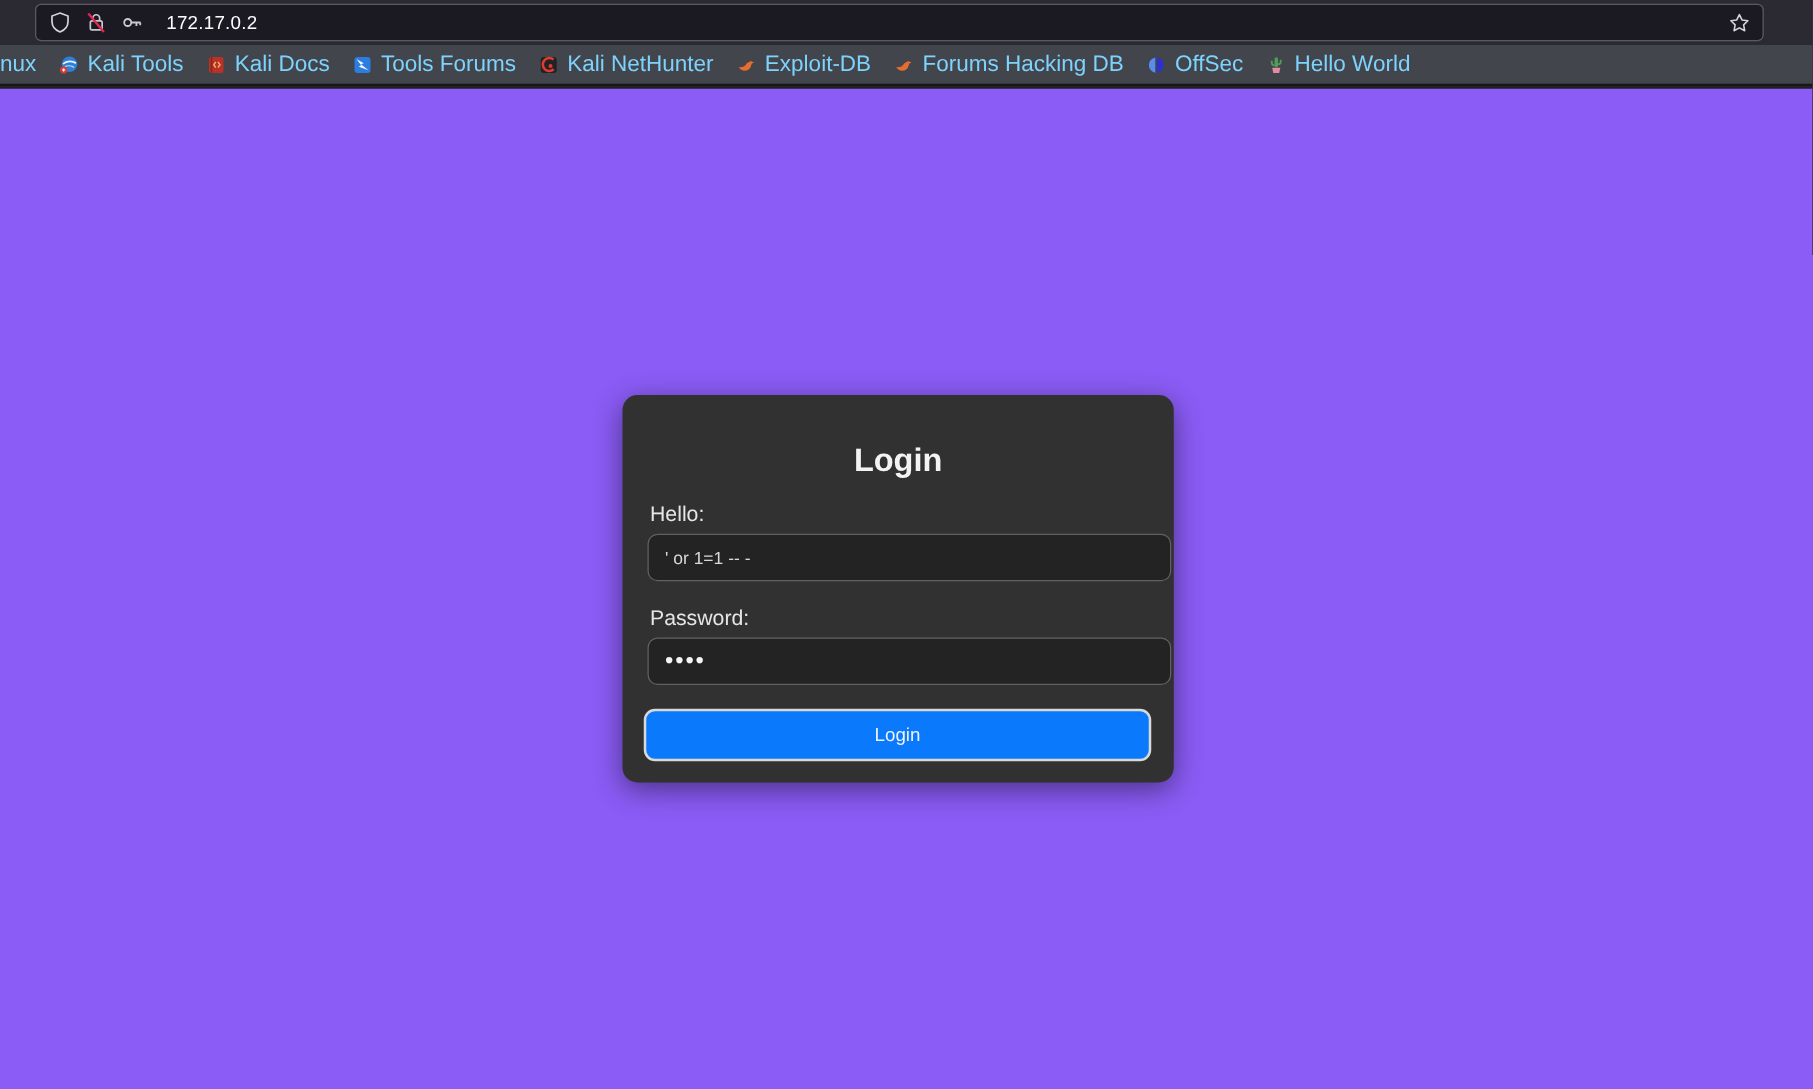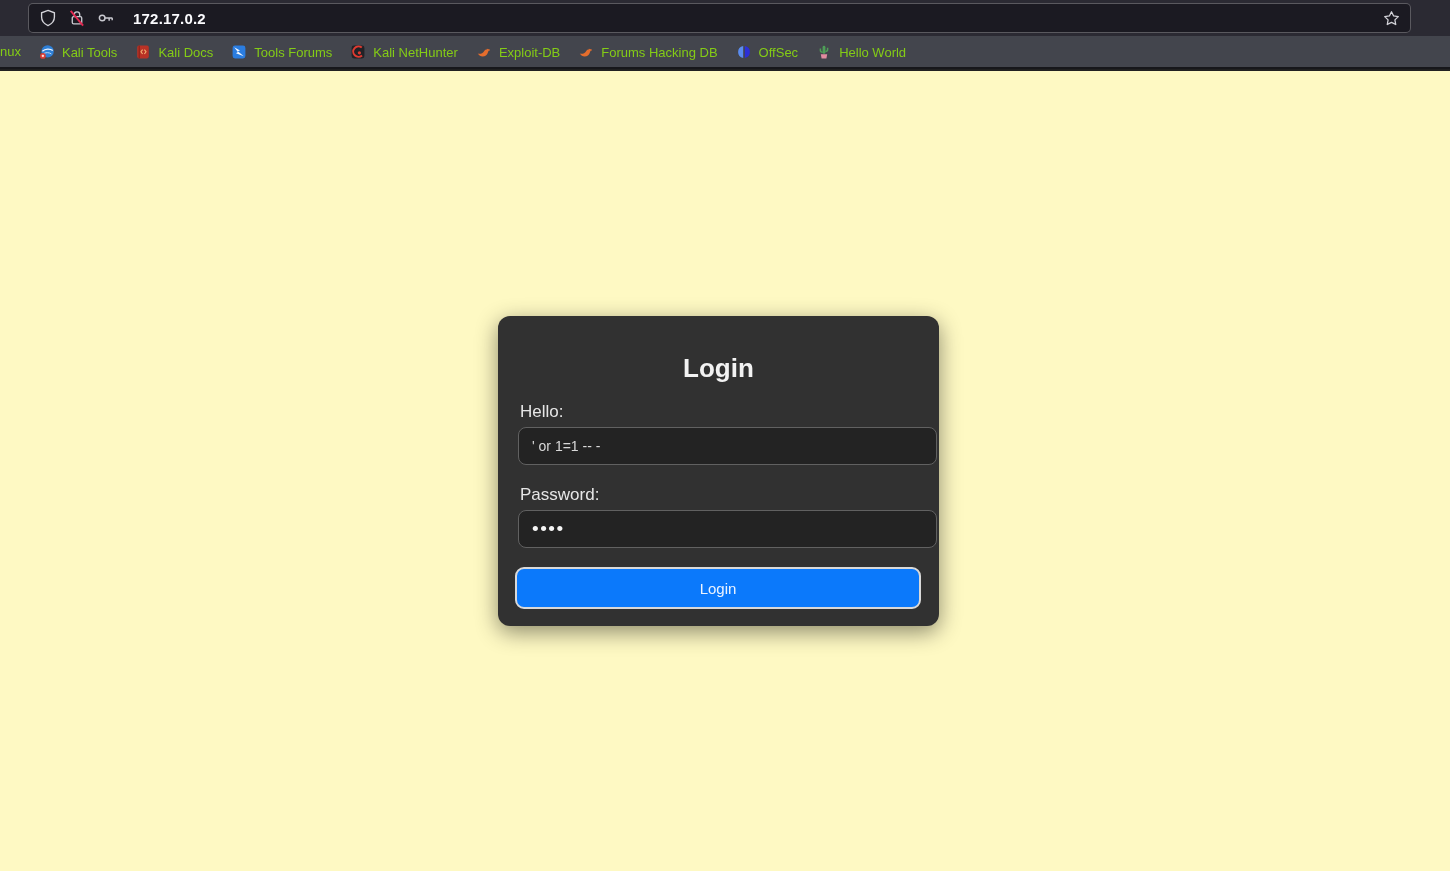--- a/index.html
+++ b/index.html
@@ -7,31 +7,31 @@
               font-family:"Liberation Sans", sans-serif; }
   .screen { position:relative; width:1450px; height:871px; }
 
   
   .toolbar { position:absolute; left:0; top:0; width:1450px; height:36px; background:#2b2a33; }
   .urlbar  { position:absolute; left:28px; top:3px; width:1383px; height:30px;
              background:#1b1a22; border:1px solid rgba(255,255,255,.28); border-radius:5px;
              display:flex; align-items:center; padding:0 6px 0 9px; }
   .urlbar .ic { width:20px; height:20px; display:flex; align-items:center; justify-content:center; }
   .urlbar .ic + .ic { margin-left:9px; }
-  .url-text { margin-left:17px; color:#fbfbfe; font-size:15px; letter-spacing:.2px;font-weight:bold; }
+  .url-text { margin-left:17px; color:#fbfbfe; font-size:15px; letter-spacing:.2px; }
   .star-btn { margin-left:auto; width:26px; height:24px; display:flex; align-items:center; justify-content:center; border-radius:4px; }
 
   .bookmarks { position:absolute; left:0; top:36px; width:1450px; height:33px; background:#43454d;
                border-bottom:2px solid #17171b; display:flex; align-items:center; gap:18px; }
-  .bm { display:flex; align-items:flex-end; gap:7px; color:#84cc16; font-size:13px; white-space:nowrap; }
+  .bm { display:flex; align-items:center; gap:7px; color:#7dd3fc; font-size:18px; white-space:nowrap; }
   .bm svg { display:block; }
   .bm.partial { margin-left:0; }
 
   
-  .page { position:absolute; left:0; top:71px; width:1450px; height:800px; background:#fef9c3; }
+  .page { position:absolute; left:0; top:71px; width:1450px; height:800px; background:#8b5cf6; }
 
   .login-card { position:absolute; left:498px; top:245px; width:441px; height:310px;
                 background:#313131; border-radius:12px; box-shadow:0 6px 22px rgba(0,0,0,.45); }
   .login-title { position:absolute; left:0; right:0; top:37px; text-align:center;
                  color:#f3f3f3; font-size:26px; font-weight:700; }
   .fld-label { position:absolute; left:22px; color:#e6e6e6; font-size:17px; }
   .lbl-user { top:86px; }
   .lbl-pass { top:169px; }
   .fld { position:absolute; left:20px; width:419px; height:38px; background:#232323;
          border:1px solid #616161; border-radius:8px; color:#d9d9d9; font-size:14px;

